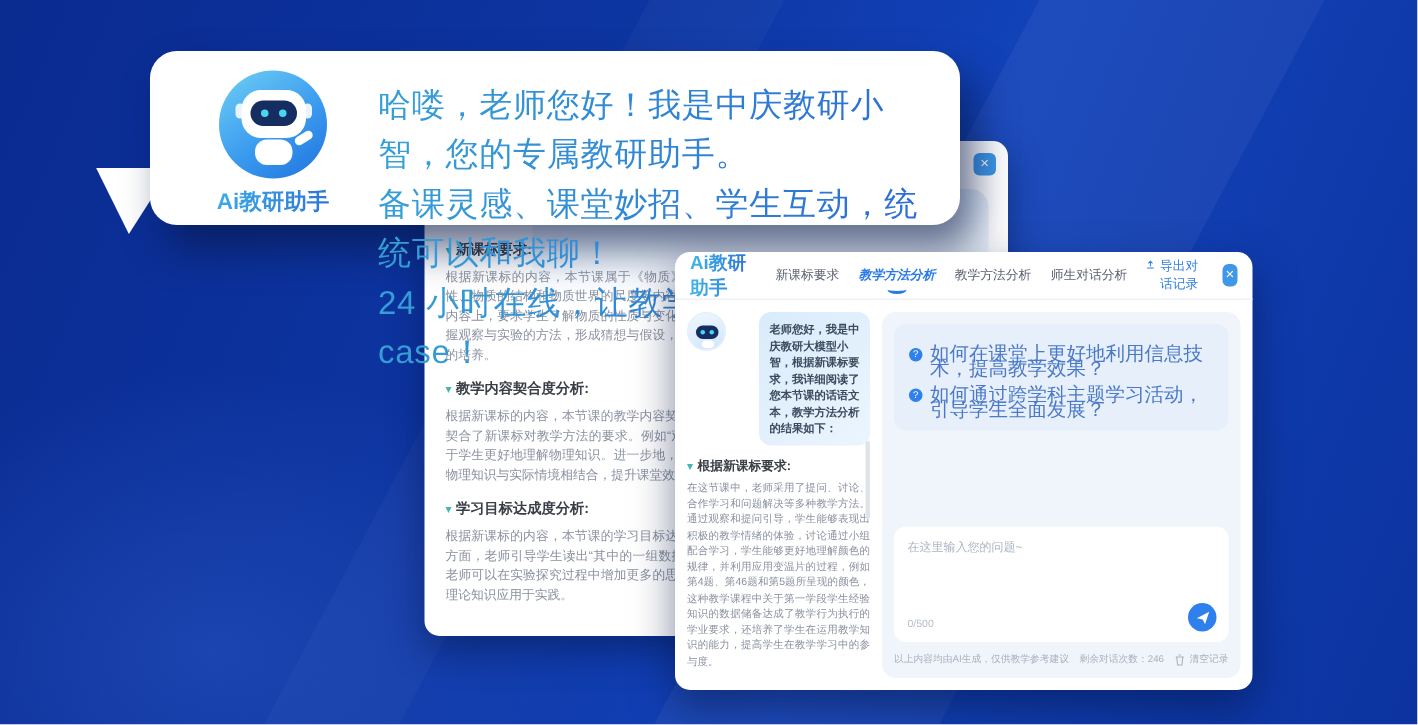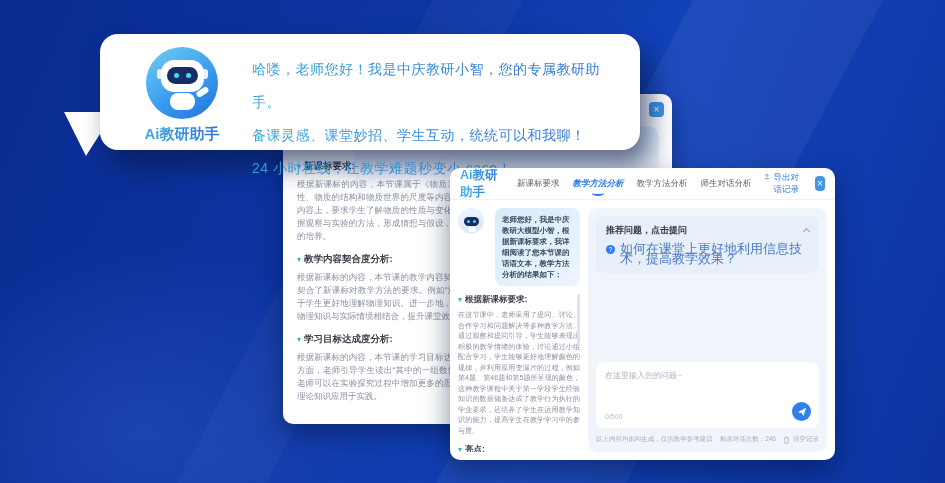--- a/index.html
+++ b/index.html
@@ -26,21 +26,21 @@
   .robot-visor { position:absolute; left:6px; top:7px; width:31px; height:17px; background:#152d60; border-radius:9px; }
   .robot-eye { position:absolute; top:6px; width:5px; height:5px; border-radius:50%; background:#49d6f3; }
   .robot-eye.l { left:7px; } .robot-eye.r { left:19px; }
   .robot-ear { position:absolute; top:22px; width:6px; height:10px; background:#eaf4ff; border-radius:3px; }
   .robot-ear.l { left:11px; } .robot-ear.r { left:56px; }
   .robot-body { position:absolute; left:24px; top:46px; width:25px; height:17px; background:#fff; border-radius:8px; }
   .robot-arm { position:absolute; left:50px; top:42px; width:13px; height:6px; background:#fff; border-radius:3px; transform:rotate(-32deg); }
   .brand-text { margin-top:6px; font-size:15px; font-weight:bold;
     background:linear-gradient(90deg,#3fb6e8,#2b6bd5); -webkit-background-clip:text; background-clip:text; color:transparent; }
   .bubble-lines { position:absolute; left:152px; top:19px; width:376px; }
-  .bubble-line { font-size:14px; line-height:33px; font-weight:500; letter-spacing:0.5px;
+  .bubble-line { font-size:22px; line-height:33px; font-weight:500; letter-spacing:0.5px;
     background:linear-gradient(90deg,#35a0d5,#2b6bd5); -webkit-background-clip:text; background-clip:text; color:transparent; }
 
   
   .win { position:absolute; background:#fff; border-radius:10px; }
   .link-blue { display:flex; align-items:flex-start; gap:3px; color:#2f7fe0; cursor:pointer; }
   .close-btn { width:15px; height:15px; border-radius:4px; background:#3f97e8; color:#fff;
     display:flex; align-items:center; justify-content:center; font-size:10px; line-height:1; cursor:pointer; }
   .caret { color:#3fb8ad; font-size:8px; margin-right:3px; }
   .sec-title { font-size:9.5px; font-weight:bold; color:#3a3f47; margin:10px 0 5px; }
   .sec-body { font-size:8.5px; line-height:13px; color:#8a90a0; text-align:justify; }
@@ -61,21 +61,21 @@
     border-bottom:1px solid #eef1f6; flex:none; }
   .fw-brand { font-size:12.5px; font-weight:bold; background:linear-gradient(90deg,#3fb6e8,#2b6bd5);
     -webkit-background-clip:text; background-clip:text; color:transparent; }
   .tab { position:relative; font-size:8.5px; color:#5a6270; cursor:pointer; white-space:nowrap; }
   .tab.active { color:#2979e8; font-weight:bold;font-style:italic; }
   .tab.active::after { content:""; position:absolute; left:50%; transform:translateX(-50%); bottom:-6px;
     width:13px; height:6px; border-bottom:2px solid #2979e8; border-radius:0 0 13px 13px / 0 0 6px 6px; }
   .fw-header-right { margin-left:auto; display:flex; align-items:center; gap:8px; font-size:8.5px; }
   .fw-body { flex:1; display:flex; gap:8px; padding:8px; overflow:hidden; }
   .fw-left { width:122px; flex:none; position:relative; overflow:hidden; }
-  .greet-row { display:flex; gap:11px; margin-bottom:6px; }
+  .greet-row { display:flex; gap:22px; margin-bottom:6px; }
   .mini-avatar { width:26px; height:26px; flex:none; border-radius:50%; position:relative; overflow:hidden;
     background:linear-gradient(160deg,#f0f7ff,#cfe6fa); border:1px solid #e3eefb; }
   .mini-visor { position:absolute; left:5px; top:8px; width:15px; height:9px; background:#152d60; border-radius:5px; }
   .mini-eye { position:absolute; top:3px; width:3px; height:3px; border-radius:50%; background:#49d6f3; }
   .mini-eye.l { left:3px; } .mini-eye.r { left:9px; }
   .mini-chin { position:absolute; left:9px; top:18px; width:8px; height:5px; background:#fff; border-radius:3px; }
   .greet-card { flex:1; background:linear-gradient(135deg,#d9ebfb,#ecf5fe); border-radius:8px; padding:6px 7px;
     font-size:7.5px; line-height:11px; color:#3c4a5e; font-weight:bold; }
   .fw-left .sec-title { font-size:8.5px; margin:8px 0 4px; }
   .fw-left .sec-body { font-size:7px; line-height:10.5px; }
@@ -85,21 +85,21 @@
   .rec-card { background:#e7effa; border-radius:8px; padding:8px 10px 9px; }
   .rec-head { display:flex; align-items:center; justify-content:space-between; }
   .rec-title { font-size:9px; font-weight:bold; color:#33373e; }
   .chevron-up { width:5px; height:5px; border-top:1.2px solid #98a2b3; border-right:1.2px solid #98a2b3;
     transform:rotate(-45deg); margin-top:2px; cursor:pointer; }
   .q-row { display:flex; align-items:flex-start; gap:5px; margin-top:7px; cursor:pointer; }
   .q-icon { width:9px; height:9px; flex:none; border-radius:50%; background:#2f80ed; color:#fff;
     font-size:6.5px; display:flex; align-items:center; justify-content:center; margin-top:0.5px; }
   .q-text { font-size:13px; color:#4a79c8; line-height:10px; }
   .rc-spacer { flex:1; }
-  .input-card { background:#fff; border-radius:8px; height:66px; position:relative; padding:8px 9px; }
+  .input-card { background:#fff; border-radius:8px; height:77px; position:relative; padding:8px 9px; }
   .input-ph { font-size:8px; color:#aab4c4; }
   .input-counter { position:absolute; left:9px; bottom:8px; font-size:7px; color:#b5bcc9; }
   .send-btn { position:absolute; right:8px; bottom:7px; width:19px; height:19px; border-radius:50%;
     background:#2f80ed; display:flex; align-items:center; justify-content:center; cursor:pointer; }
   .rc-footer { margin-top:7px; display:flex; align-items:center; justify-content:space-between;
     font-size:6.5px; color:#a9b0bd; }
   .rc-footer .clear { display:flex; align-items:center; gap:3px; cursor:pointer; }
 </style>
 </head>
 <body>
@@ -189,27 +189,27 @@
         </div>
         <div class="sec-title"><span class="caret">▾</span><span>根据新课标要求:</span></div>
         <div class="sec-body">在这节课中，老师采用了提问、讨论、合作学习和问题解决等多种教学方法。通过观察和提问引导，学生能够表现出积极的教学情绪的体验，讨论通过小组配合学习，学生能够更好地理解颜色的规律，并利用应用变温片的过程，例如第4题、第46题和第5题所呈现的颜色，这种教学课程中关于第一学段学生经验知识的数据储备达成了教学行为执行的学业要求，还培养了学生在运用教学知识的能力，提高学生在教学学习中的参与度。</div>
         <div class="sec-title"><span class="caret">▾</span><span>亮点:</span></div>
 
         <div class="fw-scroll"></div>
       </div>
 
       <div class="fw-right">
         <div class="rec-card">
-          <div class="rec-head">
-            <span class="rec-title">推荐问题，点击提问</span>
-            <span class="chevron-up"></span>
-          </div>
           <div class="q-row">
             <span class="q-icon">?</span>
             <span class="q-text">如何在课堂上更好地利用信息技术，提高教学效果？</span>
+          </div>
+          <div class="q-row">
+            <span class="q-icon">?</span>
+            <span class="q-text">如何通过跨学科主题学习活动，引导学生全面发展？</span>
           </div>
         </div>
         <div class="rc-spacer"></div>
         <div class="input-card">
           <div class="input-ph">在这里输入您的问题~</div>
           <div class="input-counter">0/500</div>
           <div class="send-btn">
             <svg width="10" height="10" viewBox="0 0 12 12">
                 <path d="M1 6.2 11 1 7.6 11 5.8 7.2z" fill="#fff"></path>
               </svg>

